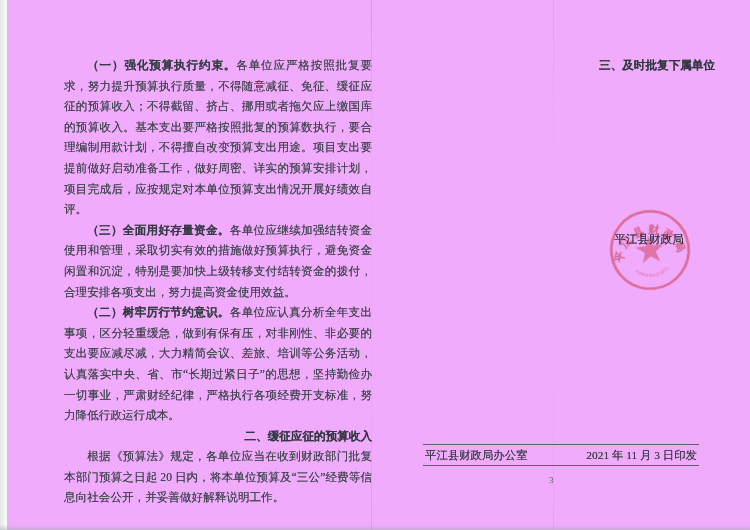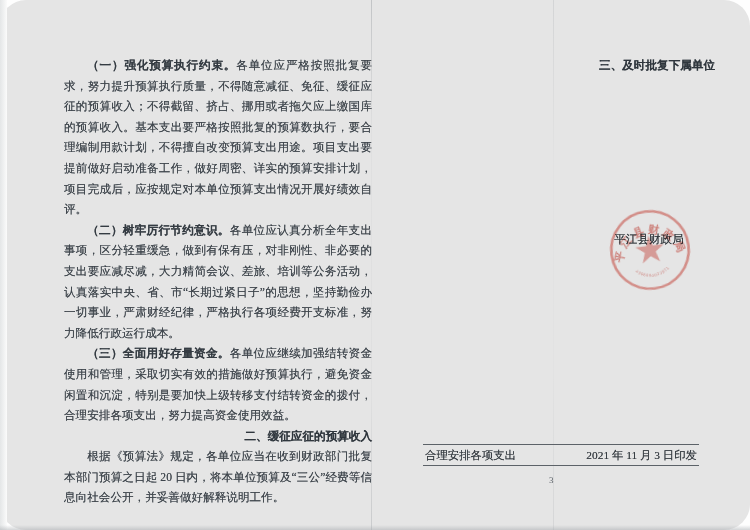--- a/index.html
+++ b/index.html
@@ -5,22 +5,21 @@
   html, body {
     margin: 0; padding: 0;
     width: 750px; height: 530px;
     background: #fefefe;
     overflow: hidden;
     font-family: "Liberation Serif", "DejaVu Serif", serif;
   }
   .scan {
     position: relative;
     width: 750px; height: 530px;
-    background: #e5e5e5;
-    border-radius: 26px;
+    background: #f0abfc;
   }
   
   .edge-left {
     position: absolute; left: 0; top: 0; width: 7px; height: 530px;
     background: linear-gradient(to right, #e4e6e7, #fbfbfb);
   }
   .edge-bottom {
     position: absolute; left: 0; top: 525px; width: 750px; height: 5px;
     background: linear-gradient(to bottom, rgba(170,174,178,0), rgba(168,172,176,0.5));
   }
@@ -104,22 +103,22 @@
 <body>
 
 <div class="scan">
 
   <div class="edge-left"></div>
   <div class="crease-a"></div>
   <div class="crease-b"></div>
 
   <div class="page-left doc-text">
     <p><span class="lead">（一）强化预算执行约束。</span><span>各单位应严格按照批复要求，努力提升预算执行质量，不得随意减征、免征、缓征应征的预算收入；不得截留、挤占、挪用或者拖欠应上缴国库的预算收入。基本支出要严格按照批复的预算数执行，要合理编制用款计划，不得擅自改变预算支出用途。项目支出要提前做好启动准备工作，做好周密、详实的预算安排计划，项目完成后，应按规定对本单位预算支出情况开展好绩效自评。</span></p>
+    <p><span class="lead">（三）全面用好存量资金。</span><span>各单位应继续加强结转资金使用和管理，采取切实有效的措施做好预算执行，避免资金闲置和沉淀，特别是要加快上级转移支付结转资金的拨付，合理安排各项支出，努力提高资金使用效益。</span></p>
     <p><span class="lead">（二）树牢厉行节约意识。</span><span>各单位应认真分析全年支出事项，区分轻重缓急，做到有保有压，对非刚性、非必要的支出要应减尽减，大力精简会议、差旅、培训等公务活动，认真落实中央、省、市“长期过紧日子”的思想，坚持勤俭办一切事业，严肃财经纪律，严格执行各项经费开支标准，努力降低行政运行成本。</span></p>
-    <p><span class="lead">（三）全面用好存量资金。</span><span>各单位应继续加强结转资金使用和管理，采取切实有效的措施做好预算执行，避免资金闲置和沉淀，特别是要加快上级转移支付结转资金的拨付，合理安排各项支出，努力提高资金使用效益。</span></p>
     <p class="heading">二、缓征应征的预算收入</p>
     <p>根据《预算法》规定，各单位应当在收到财政部门批复本部门预算之日起 20 日内，将本单位预算及“三公”经费等信息向社会公开，并妥善做好解释说明工作。</p>
   </div>
   <div class="page-num p2">2</div>
 
   <div class="page-right doc-text">
     <p class="heading">三、及时批复下属单位</p>
   </div>
 
   <div class="signature">
@@ -137,19 +136,19 @@
       <text font-size="12.5" fill="#e07e76" letter-spacing="3.5" font-family="'Liberation Serif','DejaVu Serif',serif" font-weight="bold">
         <textPath href="#sealTopArc" startOffset="50%" text-anchor="middle">平江县财政局</textPath>
       </text>
       <text font-size="4.2" fill="#e07e76" letter-spacing="0.6" font-family="'DejaVu Sans','Liberation Sans',sans-serif">
         <textPath href="#sealBottomArc" startOffset="50%" text-anchor="middle">4306000023871</textPath>
       </text>
     </svg>
   </div>
 
   <div class="footer">
-    <span>合理安排各项支出</span>
+    <span>平江县财政局办公室</span>
     <span>2021 年 11 月 3 日印发</span>
   </div>
   <div class="page-num p3">3</div>
 
   <div class="edge-bottom"></div>
 </div>
 
 </body></html>

